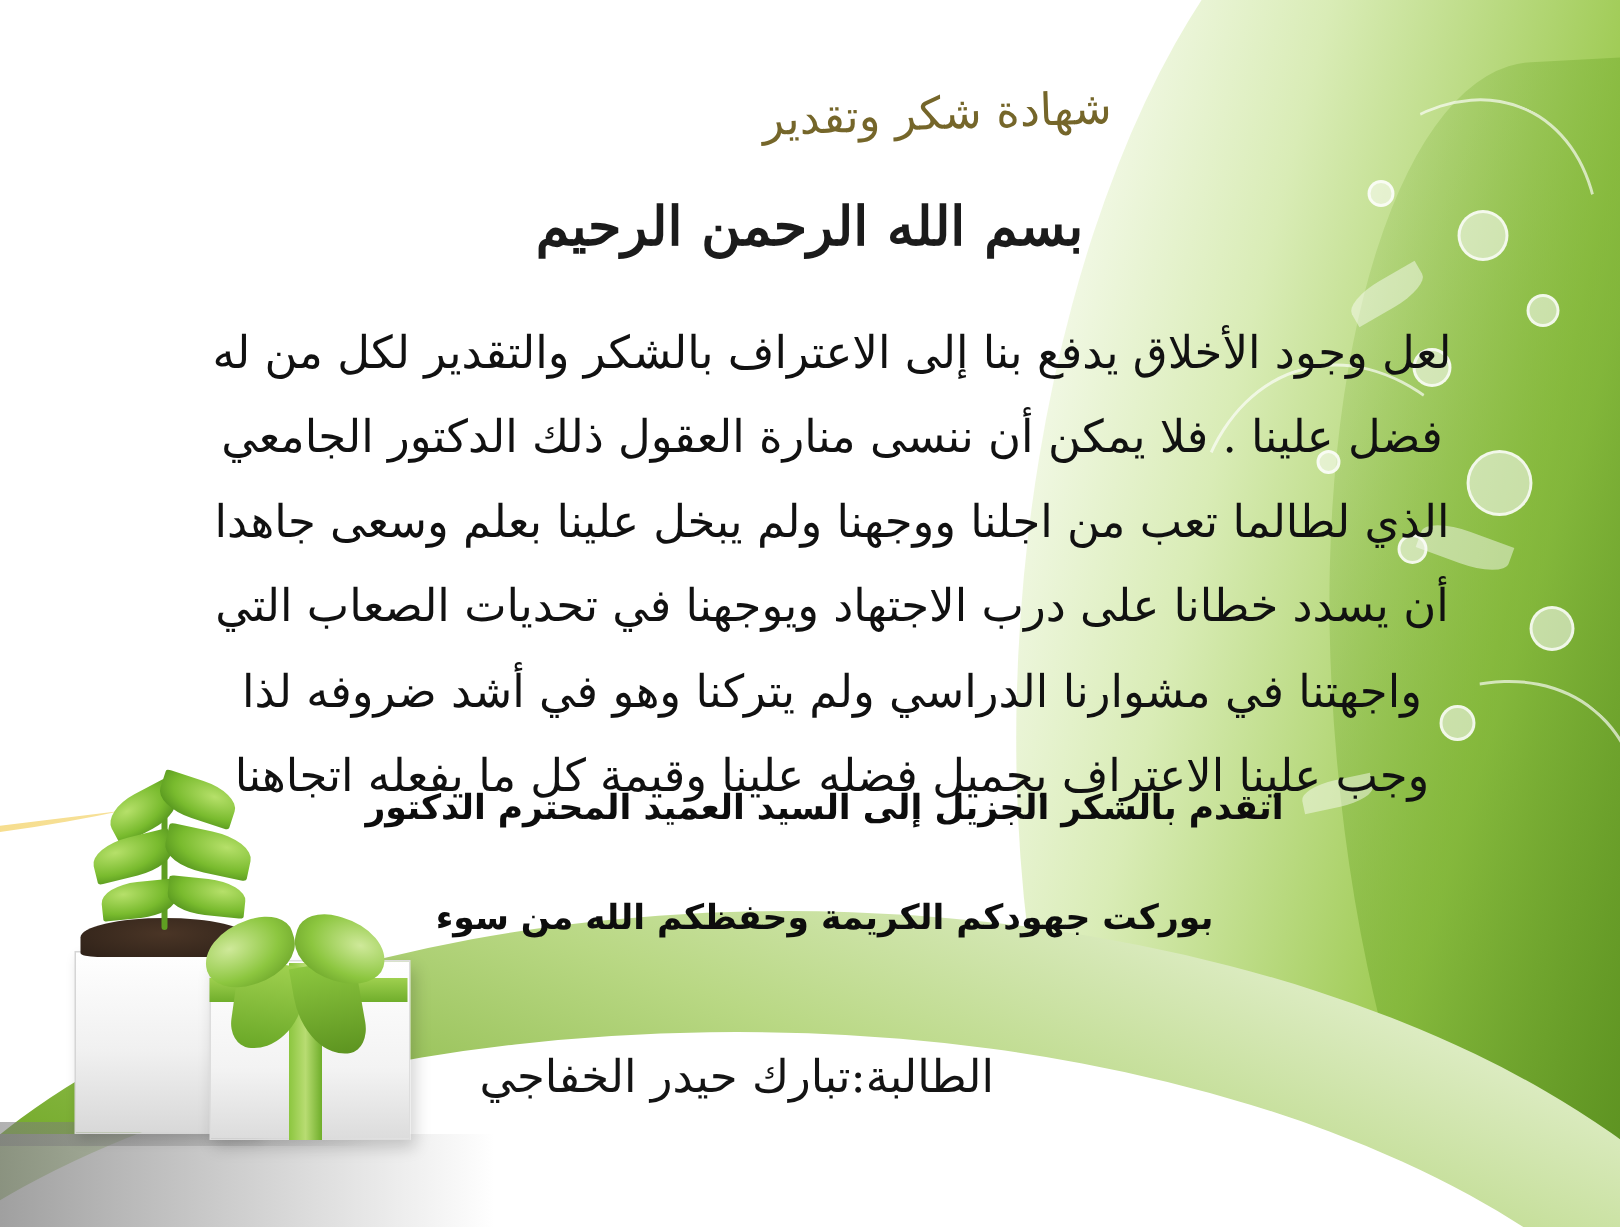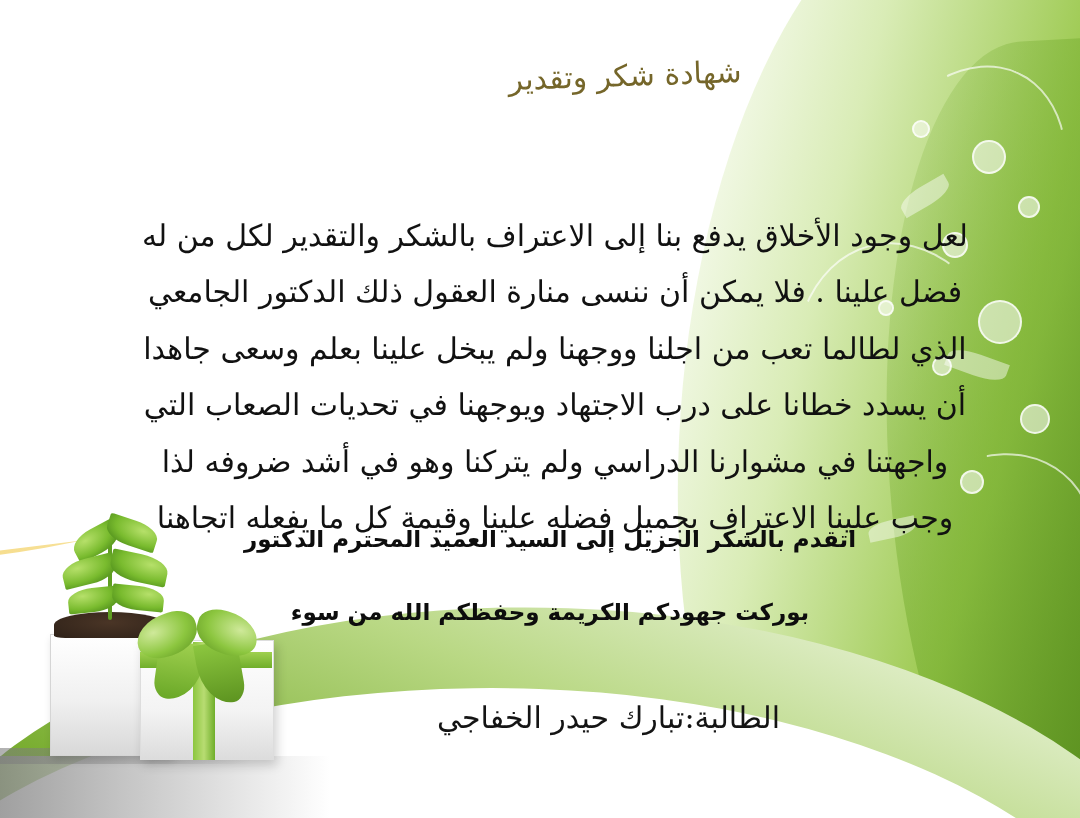--- a/index.html
+++ b/index.html
@@ -282,21 +282,21 @@
     line-height: 1.62;
     color: #0d0d0d;
   }
   .thanks-block .line { display: block; margin-top: 36px; }
   .signature {
     position: absolute;
     top: 700px;
     right: 300px;
     width: 460px;
     direction: rtl;
-    text-align: right;
+    text-align: left;
     font-family: "DejaVu Serif", serif;
     font-size: 30px;
     color: #141414;
   }
 </style>
 </head>
 <body>
 
 <div id="certificate">
 
@@ -349,20 +349,21 @@
     <div class="bow-tail-1"></div>
     <div class="bow-tail-2"></div>
     <div class="bow bow-left"></div>
     <div class="bow bow-right"></div>
   </div>
 
   <div class="content">
 
     <div class="title-calligraphy">شهادة شكر وتقدير</div>
 
+    <div class="basmala">بسم الله الرحمن الرحيم</div>
 
     <div class="body-paragraph">لعل وجود الأخلاق يدفع بنا إلى الاعتراف بالشكر والتقدير لكل من له فضل علينا . فلا يمكن أن ننسى منارة العقول ذلك الدكتور الجامعي الذي لطالما تعب من اجلنا ووجهنا ولم يبخل علينا بعلم وسعى جاهدا أن يسدد خطانا على درب الاجتهاد ويوجهنا في تحديات الصعاب التي واجهتنا في مشوارنا الدراسي ولم يتركنا وهو في أشد ضروفه لذا وجب علينا الاعتراف بجميل فضله علينا وقيمة كل ما يفعله اتجاهنا</div>
 
     <div class="thanks-block">
       <span class="line">اتقدم بالشكر الجزيل إلى السيد العميد المحترم الدكتور</span>
       <span class="line">بوركت جهودكم الكريمة وحفظكم الله من سوء</span>
     </div>
 
     <div class="signature">الطالبة:تبارك حيدر الخفاجي</div>
 

